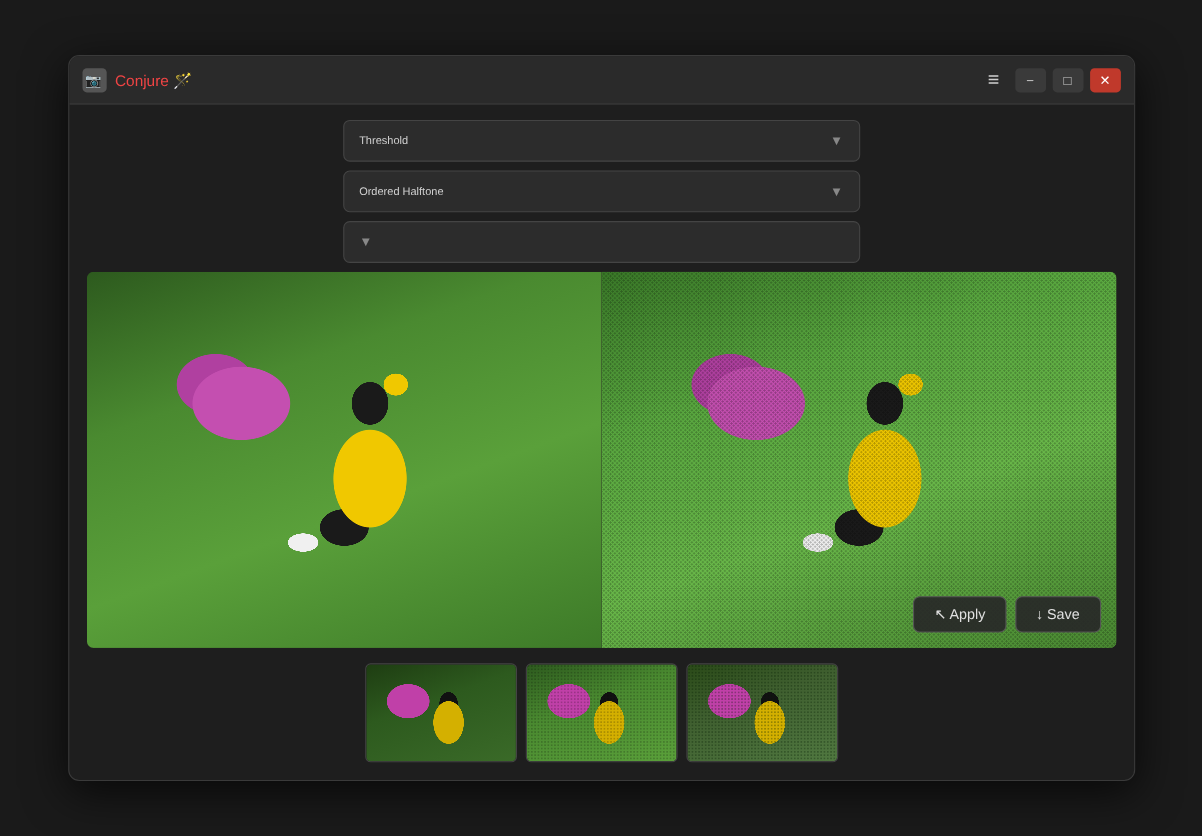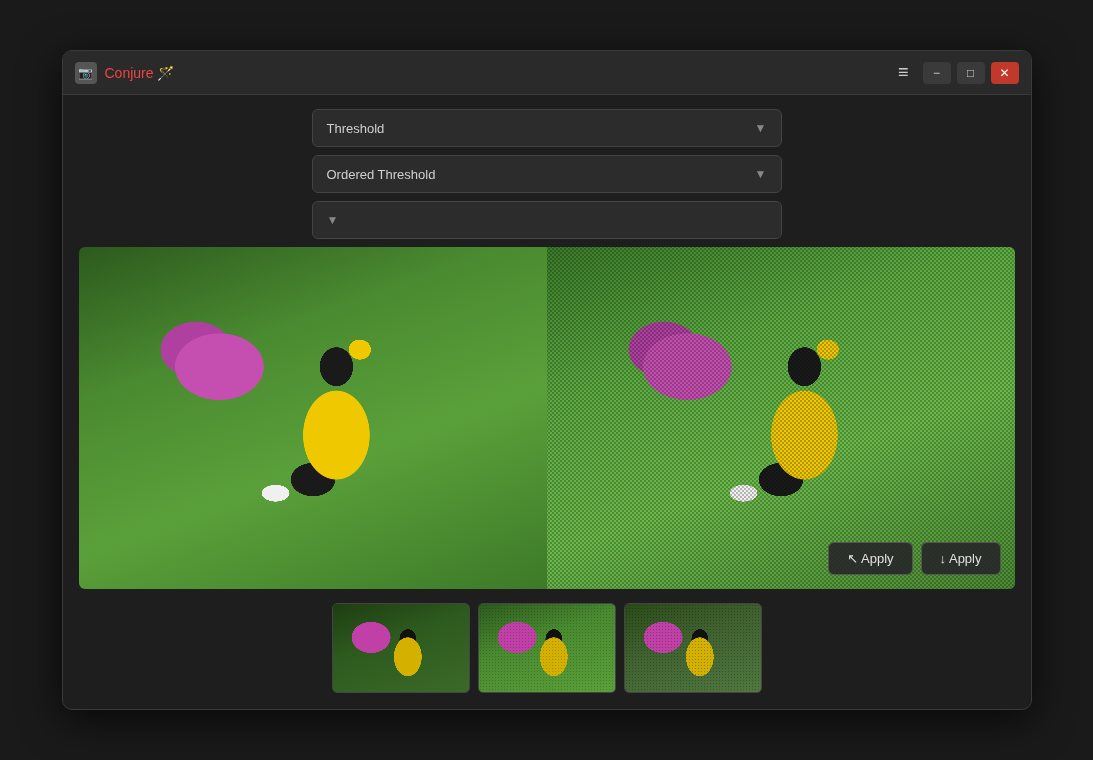--- a/index.html
+++ b/index.html
@@ -105,21 +105,21 @@
       padding: 0 14px;
       height: 38px;
       cursor: pointer;
       width: 470px;
       align-self: center;
       position: relative;
     }
     .dropdown-label {
       flex: 1;
       color: #d0d0d0;
-      font-size: 13px;
+      font-size: 10px;
     }
     .dropdown-arrow {
       color: #888;
       font-size: 12px;
     }
 
     
     .image-area {
       flex: 1;
       display: flex;
@@ -300,38 +300,38 @@
     </div>
   </div>
 
   <div class="content">
 
     <div class="dropdown-row">
       <span class="dropdown-label">Threshold</span>
       <span class="dropdown-arrow">▼</span>
     </div>
     <div class="dropdown-row">
-      <span class="dropdown-label">Ordered Threshold</span>
+      <span class="dropdown-label">Ordered Halftone</span>
       <span class="dropdown-arrow">▼</span>
     </div>
     <div class="dropdown-row">
       <span class="dropdown-arrow">▼</span>
     </div>
 
     <div class="image-area">
       <div class="image-panel image-panel-left">
         <div class="bird-left"></div>
       </div>
       <div class="image-panel image-panel-right">
         <div class="bird-right"></div>
       </div>
 
       <div class="action-buttons">
         <button class="action-btn">↖ Apply</button>
-        <button class="action-btn">↓ Apply</button>
+        <button class="action-btn">↓ Save</button>
       </div>
     </div>
 
     <div class="thumbnails">
       <div class="thumb">
         <div class="thumb-img thumb1"></div>
       </div>
       <div class="thumb">
         <div class="thumb-img thumb2"></div>
       </div>

